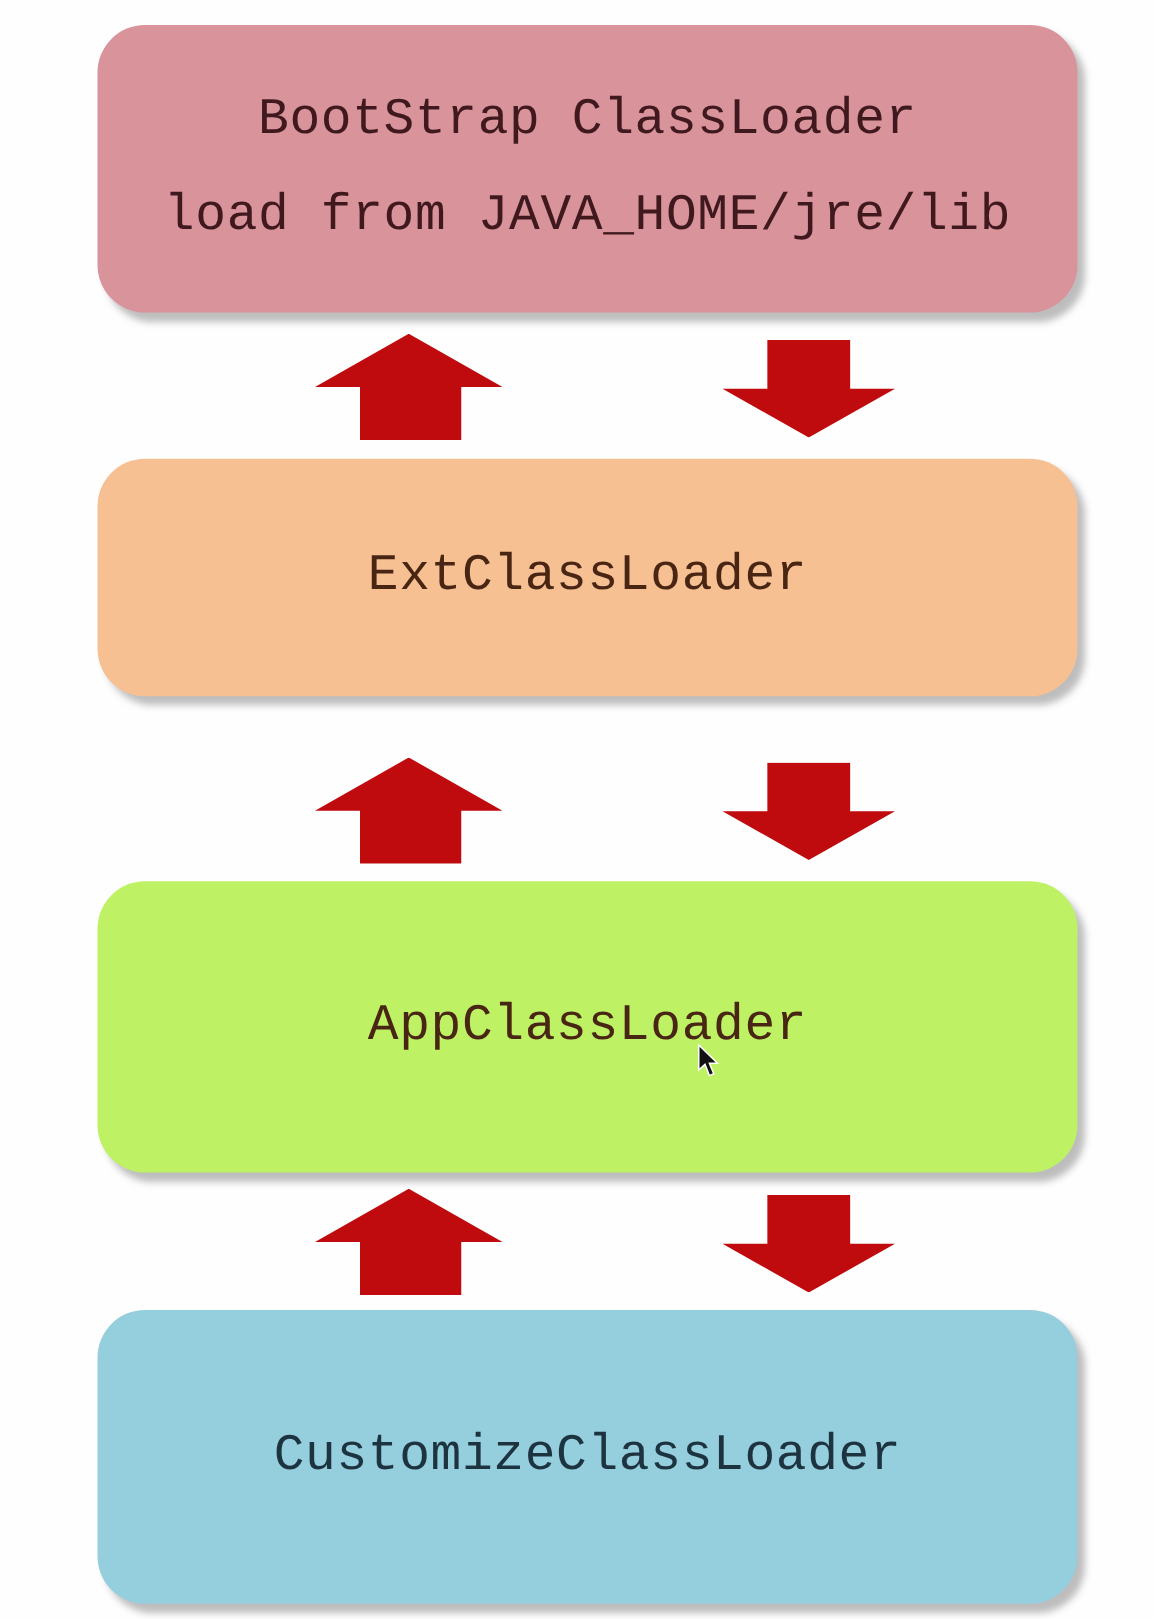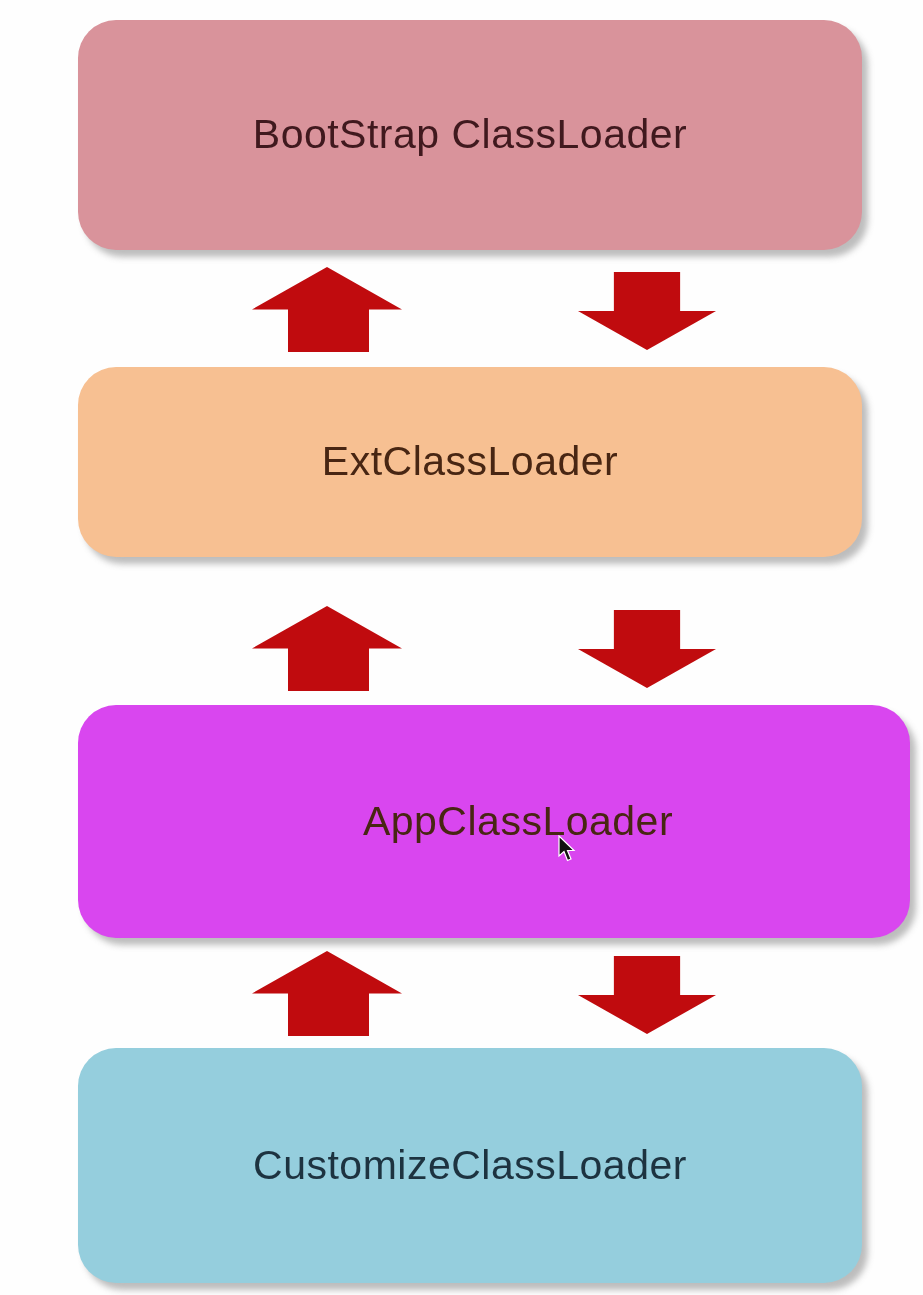--- a/index.html
+++ b/index.html
@@ -6,21 +6,21 @@
     margin: 0;
     padding: 0;
     background: #ffffff;
   }
   #canvas {
     position: relative;
     width: 923px;
     height: 1295px;
     background: #fefefe;
     overflow: hidden;
-    font-family: Liberation Sans, sans-serif;
+    font-family: Liberation Mono, monospace;
   }
   .box {
     position: absolute;
     left: 78px;
     width: 784px;
     border-radius: 38px;
     box-shadow: 6px 7px 6px rgba(110,110,110,0.45);
     display: flex;
     flex-direction: column;
     align-items: center;
@@ -42,23 +42,22 @@
   }
   #box-ext {
     top: 367px;
     height: 190px;
     background: #f7c092;
     color: #482613;
   }
   #box-app {
     top: 705px;
     height: 233px;
-    background: #d946ef;
+    background: #bef264;
     color: #482613;
-    padding-left: 48px;
   }
   #box-customize {
     top: 1048px;
     height: 235px;
     background: #95cedd;
     color: #1d3340;
   }
   .arrow {
     position: absolute;
     width: 150px;
@@ -91,20 +90,21 @@
     pointer-events: none;
   }
 </style>
 </head>
 <body>
 
 <div id="canvas">
 
   <div class="box" id="box-bootstrap">
     <div class="line">BootStrap ClassLoader</div>
+    <div class="line">load from JAVA_HOME/jre/lib</div>
   </div>
 
   <div class="arrow up" id="arrow-up-1"></div>
   <div class="arrow down" id="arrow-down-1"></div>
 
   <div class="box" id="box-ext">
     <div class="line">ExtClassLoader</div>
   </div>
 
   <div class="arrow up" id="arrow-up-2"></div>

